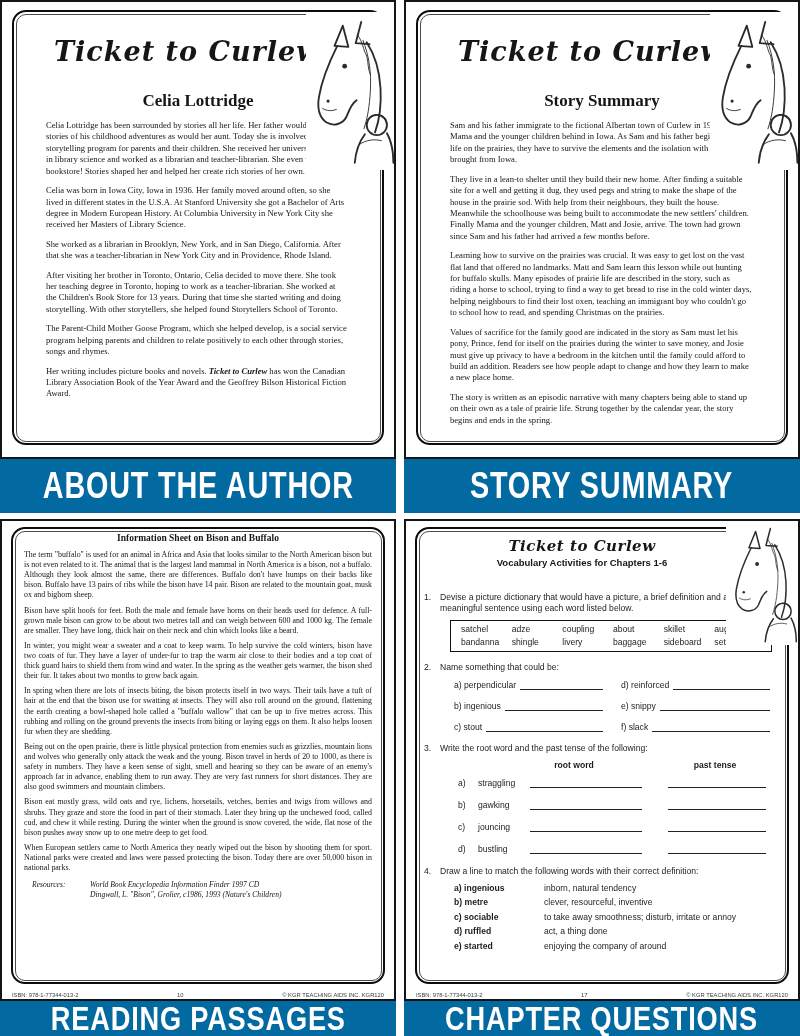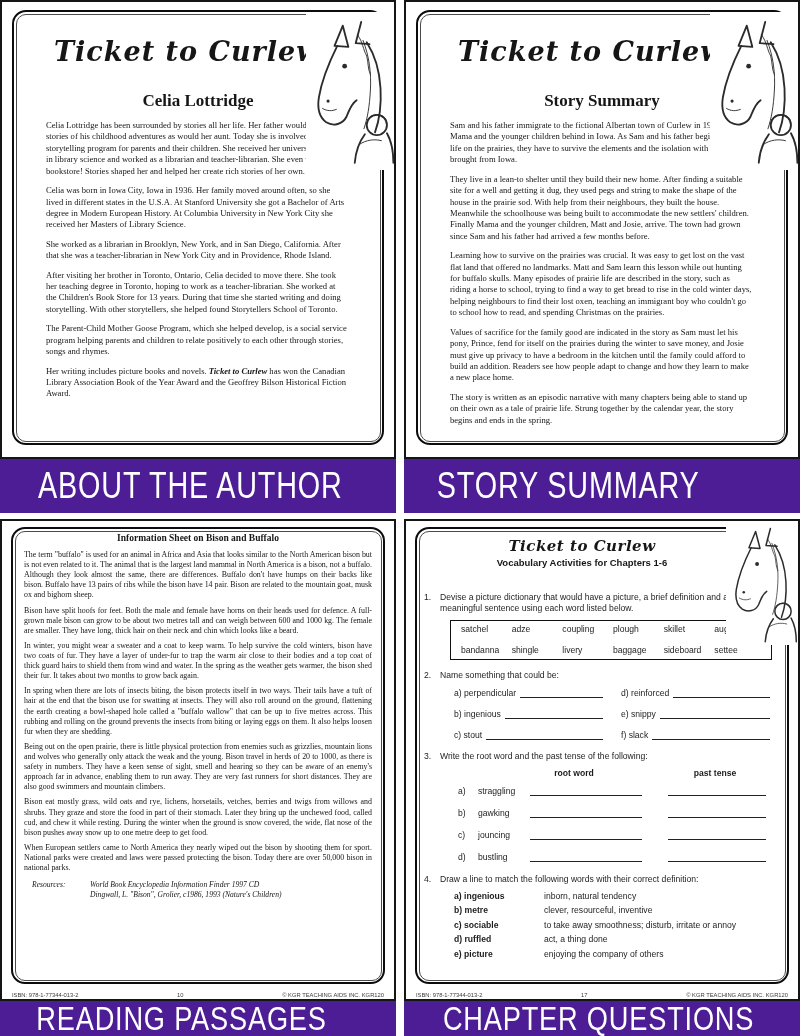--- a/index.html
+++ b/index.html
@@ -9,22 +9,22 @@
     display:grid; grid-template-columns:396px 396px; grid-template-rows:513px 517px;
     column-gap:8px; row-gap:6px; overflow:hidden;
     font-family:"Liberation Serif", serif; color:#161616;
   }
   .cell { display:flex; flex-direction:column; min-height:0; }
   .page {
     position:relative; flex:1; background:#fff;
     border:2px solid #151515; overflow:hidden; min-height:0;
   }
   .banner {
-    background:#4c1d95; color:#fff; display:flex; align-items:center; 
-    font-family:"Liberation Sans", sans-serif; font-weight:normal; overflow:hidden;
+    background:#0369a1; color:#fff; display:flex; align-items:center; justify-content:center;
+    font-family:"Liberation Sans", sans-serif; font-weight:bold; overflow:hidden;
   }
   .banner-top { height:54px; font-size:36px; }
   .banner-bottom { height:35px; font-size:34px; }
   .banner .btxt { transform:scaleX(0.8); white-space:nowrap; letter-spacing:1px; }
   
   .frame { position:absolute; border:2.5px solid #0c0c0c; border-radius:14px; }
   .frame::before { content:""; position:absolute; inset:1.5px; border:1px solid #4a4a4a; border-radius:10px; }
   .frame-top { inset:8px 10px 12px 10px; }
   .frame-bottom { inset:6px 9px 15px 9px; }
   .frame-inner { position:absolute; inset:0; overflow:hidden; }
@@ -61,21 +61,21 @@
     font-family:"DejaVu Serif", serif; font-style:italic; font-weight:bold;
     font-size:15px; text-align:center; margin:16px 80px 0 40px; letter-spacing:0.5px;
   }
   .voc-sub { font-family:"Liberation Sans", sans-serif; font-weight:bold; font-size:9.5px; text-align:center; margin:2px 80px 0 40px; }
   .voc-body { font-family:"Liberation Sans", sans-serif; font-size:8.6px; margin:24px 22px 0 18px; color:#1d1d1d; }
   .q { display:flex; margin-bottom:6px; }
   .qnum { width:16px; flex:none; }
   .qtext { flex:1; line-height:1.3; }
   .word-box {
     border:1.5px solid #111; margin:5px 4px 10px 26px;
-    display:grid; grid-template-columns:repeat(6,1fr); padding:3px 6px 4px 10px; row-gap:11px;
+    display:grid; grid-template-columns:repeat(6,1fr); padding:3px 6px 4px 10px; row-gap:3px;
   }
   .word-box span { font-size:8.6px; }
   .q2-grid { margin:2px 6px 2px 30px; }
   .q2-row { display:flex; gap:18px; margin-bottom:11px; align-items:flex-end; }
   .q2-item { flex:1; display:flex; align-items:flex-end; }
   .q2-item .lbl { white-space:nowrap; margin-right:4px; }
   .blank { display:inline-block; border-bottom:1px solid #222; height:10px; flex:1; }
   .q3-head { display:flex; font-weight:bold; margin:2px 0 8px 0; }
   .q3-head .c1 { width:160px; text-align:center; margin-left:70px; }
   .q3-head .c2 { flex:1; text-align:center; }
@@ -234,21 +234,21 @@
         <div class="voc-body">
 
           <div class="q">
             <span class="qnum">1.</span>
             <span class="qtext">Devise a picture dictionary that would have a picture, a brief definition and a short meaningful sentence using each word listed below.</span>
           </div>
           <div class="word-box">
             <span>satchel</span>
             <span>adze</span>
             <span>coupling</span>
-            <span>plough</span>
+            <span>about</span>
             <span>skillet</span>
             <span>auger</span>
             <span>bandanna</span>
             <span>shingle</span>
             <span>livery</span>
             <span>baggage</span>
             <span>sideboard</span>
             <span>settee</span>
           </div>
 
@@ -339,22 +339,22 @@
             </div>
             <div class="q4-row">
               <span class="q4-word">c) sociable</span>
                 <span class="q4-def">to take away smoothness; disturb, irritate or annoy</span>
             </div>
             <div class="q4-row">
               <span class="q4-word">d) ruffled</span>
                 <span class="q4-def">act, a thing done</span>
             </div>
             <div class="q4-row">
-              <span class="q4-word">e) picture</span>
-                <span class="q4-def">enjoying the company of others</span>
+              <span class="q4-word">e) started</span>
+                <span class="q4-def">enjoying the company of around</span>
             </div>
           </div>
 
         </div>
       </div>
       <div class="pfoot">
         <span>ISBN: 978-1-77344-013-2</span>
         <span class="mid">17</span>
         <span>© KGR TEACHING AIDS INC. KGR120</span>
       </div>

